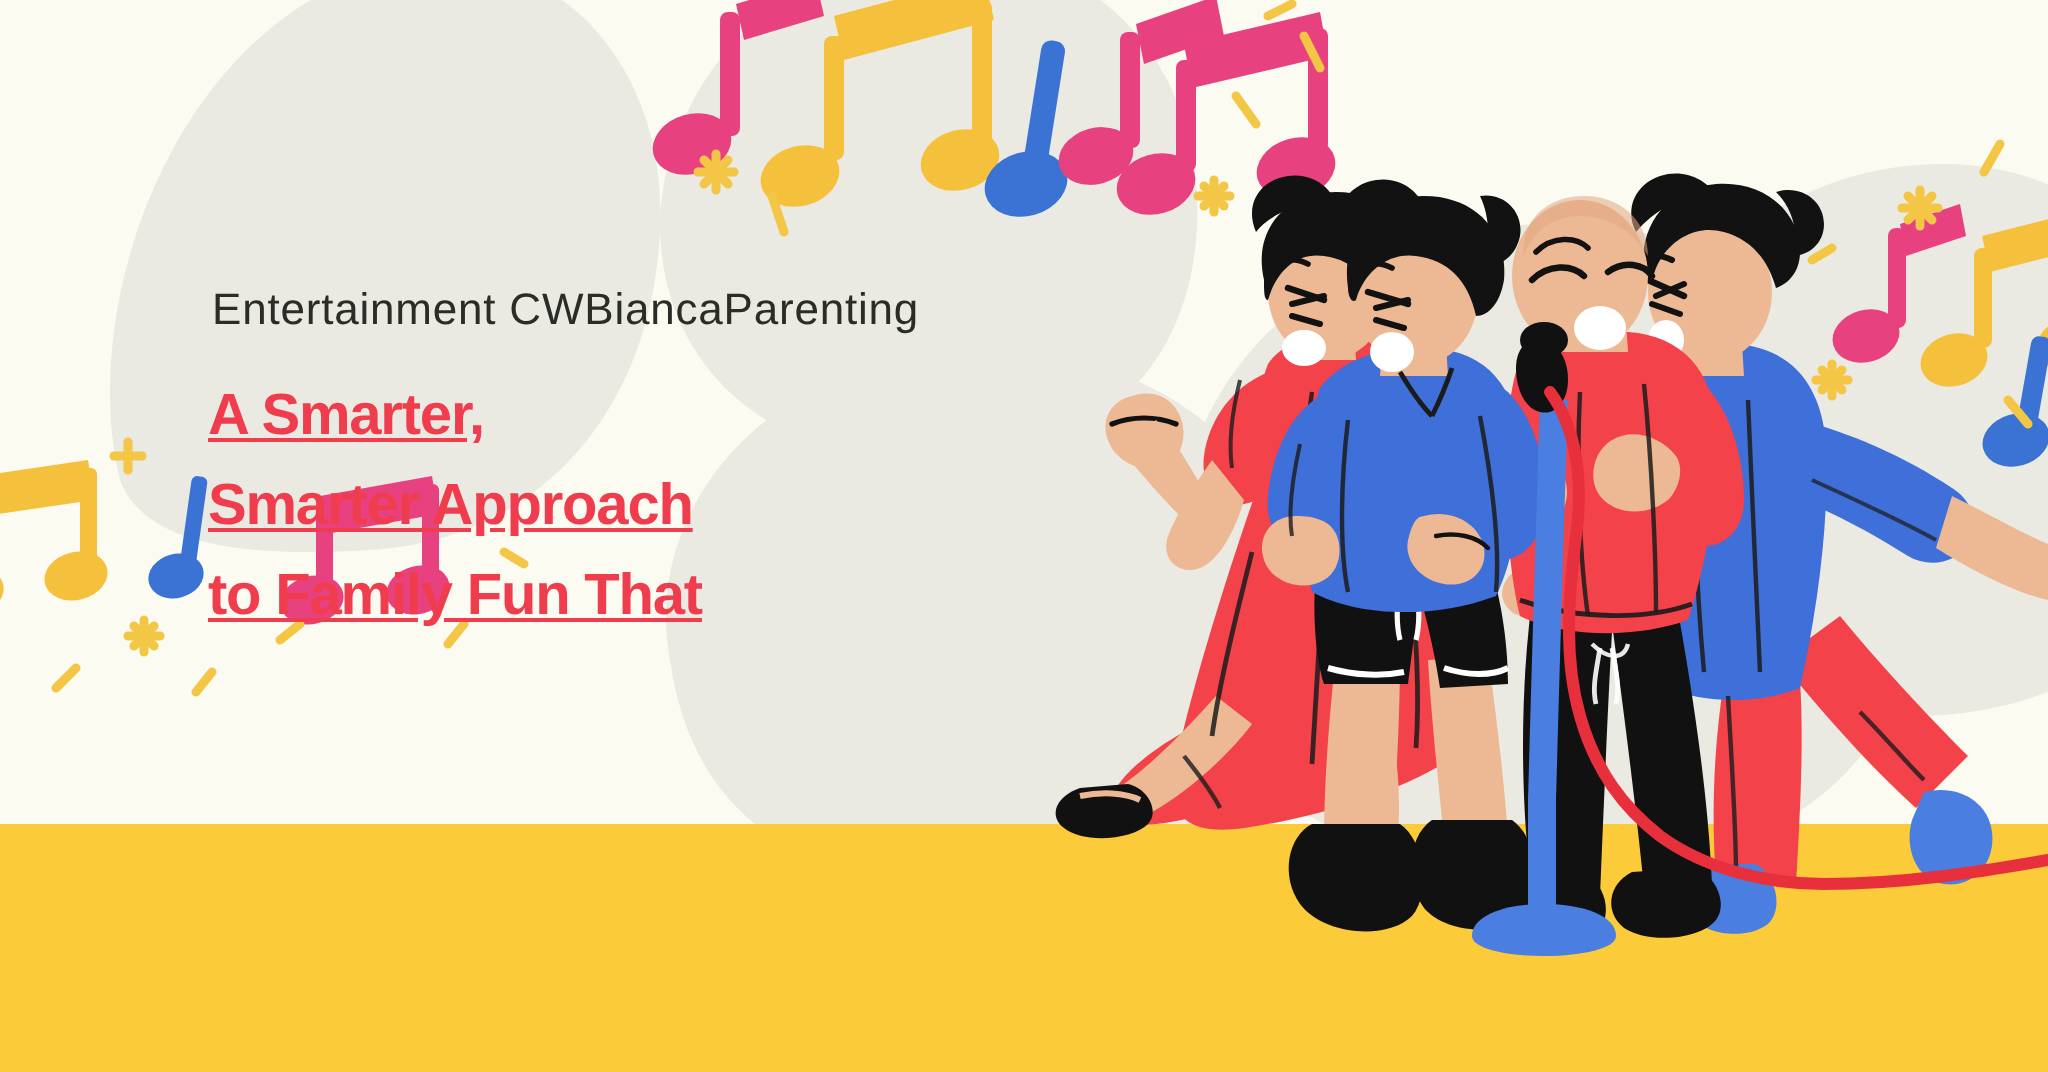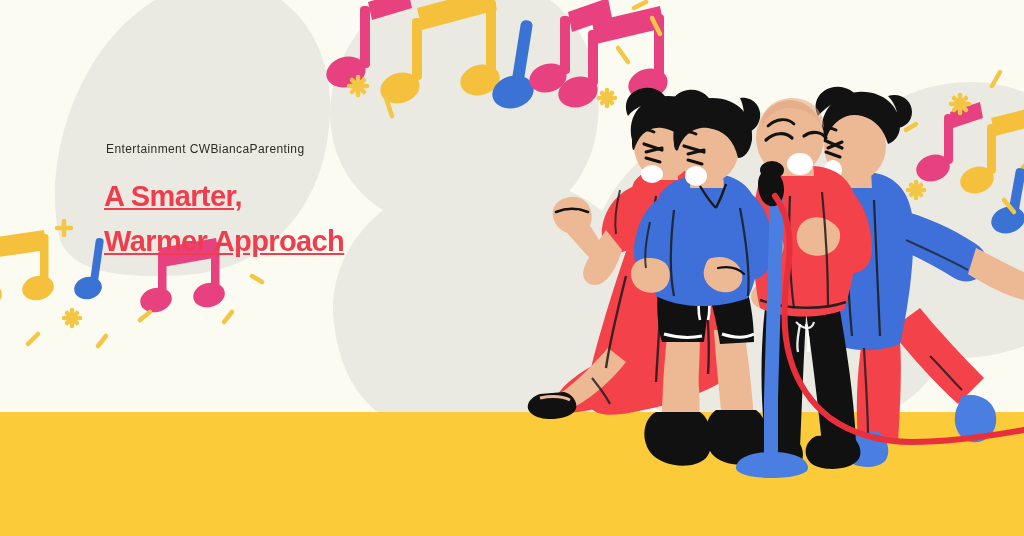--- a/index.html
+++ b/index.html
@@ -24,21 +24,21 @@
   }
   
   #text-block {
     position: absolute;
     left: 104px;
     top: 142px;
     width: 470px;
     z-index: 40;
   }
   #eyebrow {
-    font-size: 12px;
+    font-size: 22px;
     letter-spacing: 0.4px;
     color: #2B2B28;
     font-weight: 400;
     line-height: 1.2;
     margin: 0 0 18px 2px;
     white-space: nowrap;
   }
   #headline {
     margin: 0;
     font-size: 29px;
@@ -436,17 +436,18 @@
       <path d="M 775,196 C 788,214 792,240 788,268 C 784,300 782,330 790,358
                C 798,386 812,404 830,418 C 852,434 882,442 912,442
                C 952,442 990,436 1024,430"></path>
     </g>
   </svg>
 
   <div id="text-block">
     <div id="eyebrow">Entertainment CWBiancaParenting</div>
     <h1 id="headline">
       <span class="hl-line">A Smarter,</span>
-      <span class="hl-line">Warmer Approach</span>
+      <span class="hl-line">Smarter Approach</span>
+      <span class="hl-line">to Family Fun That</span>
     </h1>
   </div>
 
 </div>
 
 </body></html>

